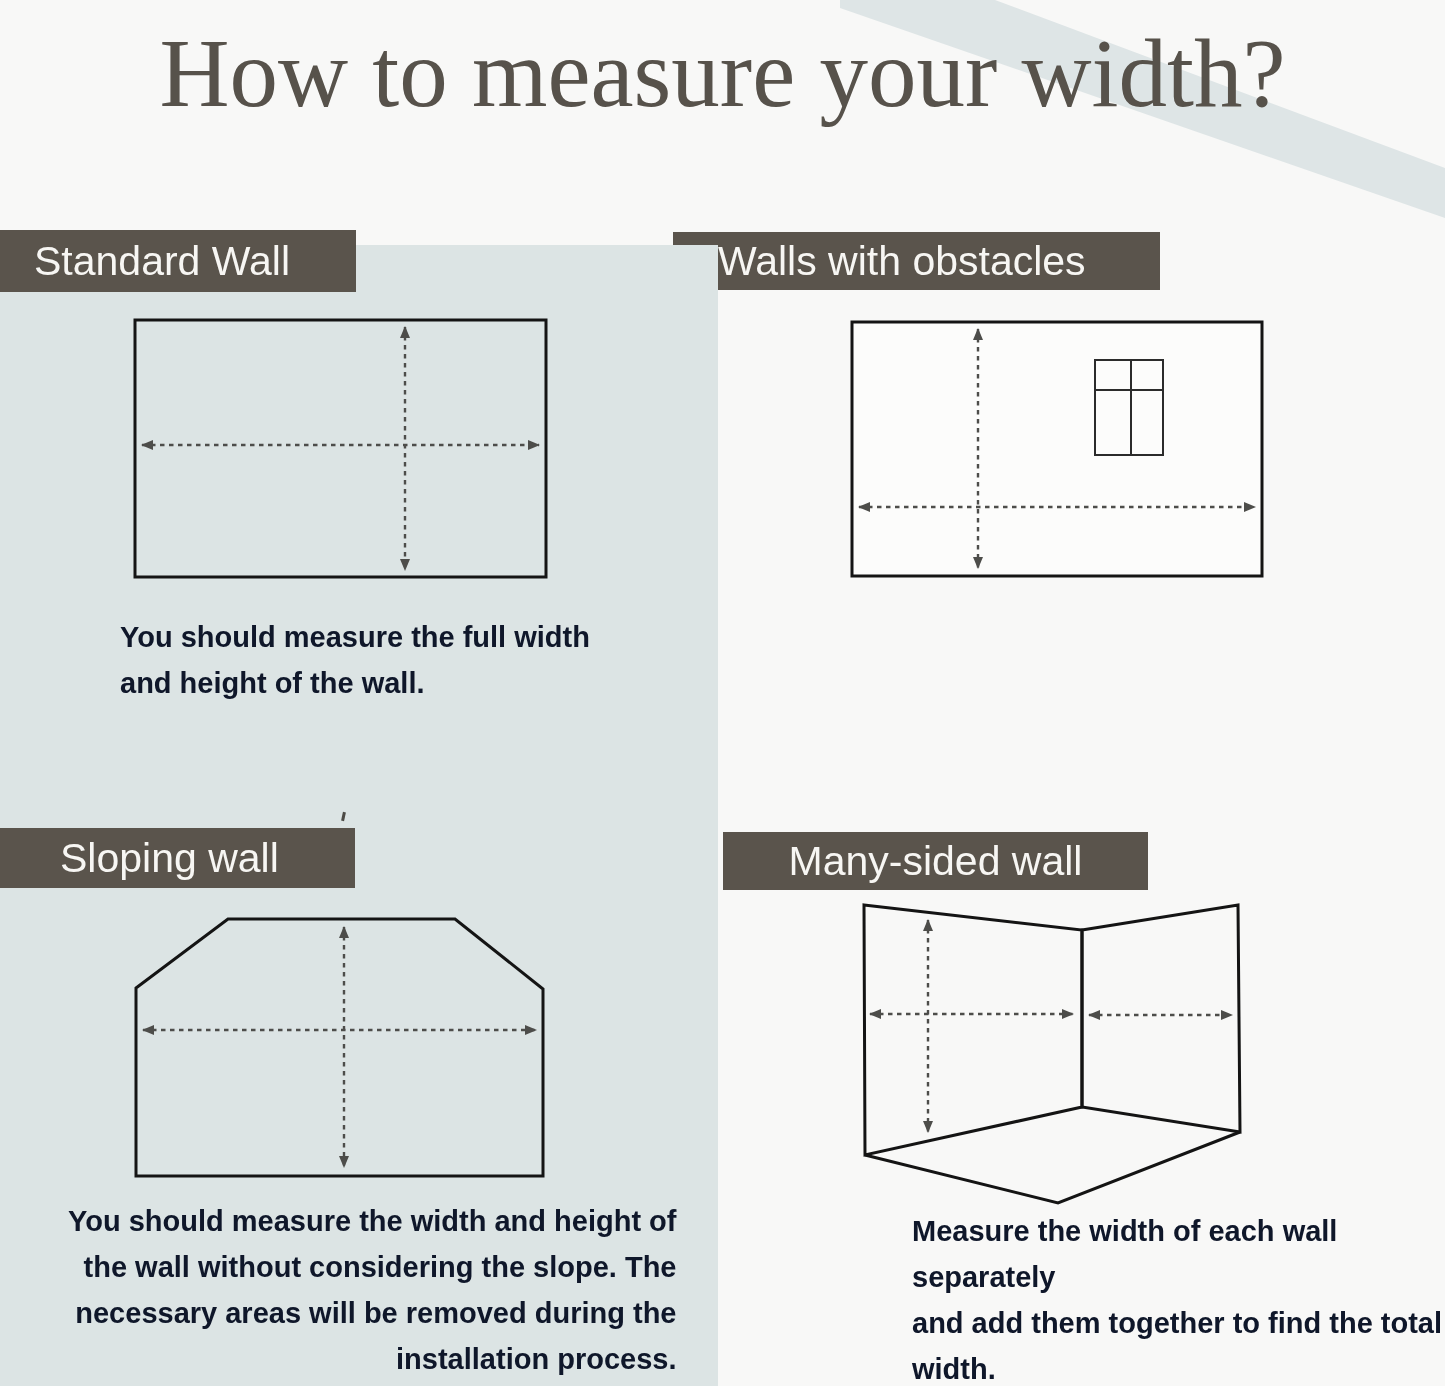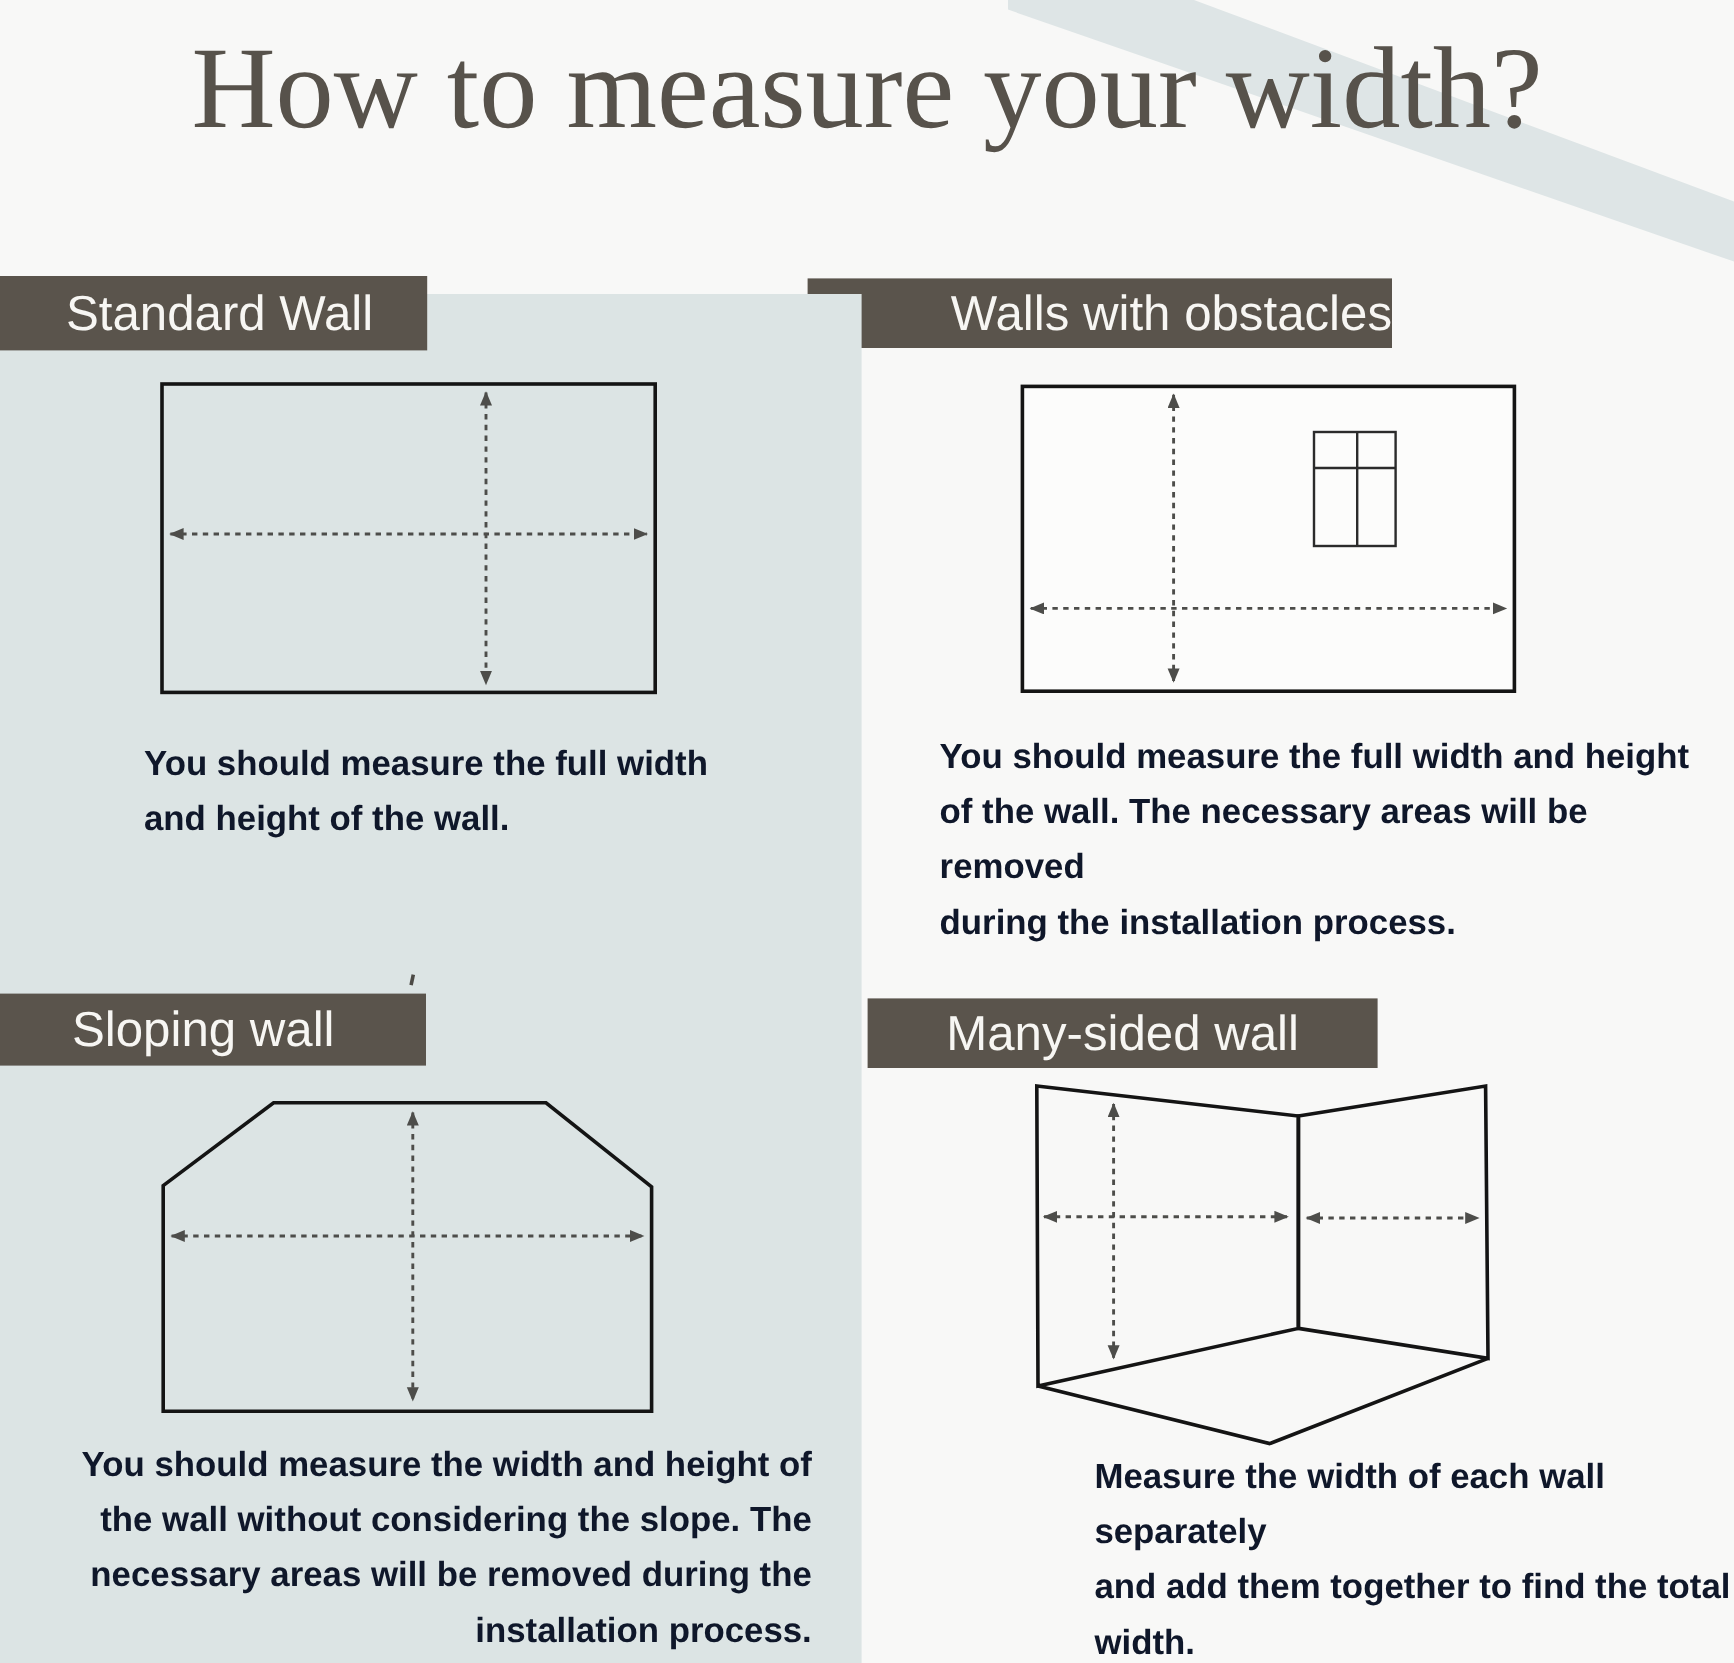--- a/index.html
+++ b/index.html
@@ -15,22 +15,22 @@
   #band-svg{z-index:0;}
   
   .bar{
     position:absolute;
     background:#5a544c;
     color:#f7f6f3;
     font-size:41px;
     font-weight:400;
     white-space:nowrap;
   }
-  .bar-standard{left:0;top:230px;width:356px;height:62px;line-height:62px;padding-left:55px;z-index:4;box-sizing:border-box;}
-  .bar-obstacles{left:673px;top:232px;width:487px;height:58px;line-height:58px;text-align:right;padding-left:45px;z-index:1;box-sizing:border-box;}
+  .bar-standard{left:0;top:230px;width:356px;height:62px;line-height:62px;padding-left:34px;z-index:4;box-sizing:border-box;}
+  .bar-obstacles{left:673px;top:232px;width:487px;height:58px;line-height:58px;text-align:left;padding-left:45px;z-index:1;box-sizing:border-box;}
   .bar-sloping{left:0;top:828px;width:355px;height:60px;line-height:60px;padding-left:60px;z-index:4;box-sizing:border-box;}
   .bar-many{left:723px;top:832px;width:425px;height:58px;line-height:58px;text-align:center;z-index:4;box-sizing:border-box;}
   
   .panel{
     position:absolute;
     left:0;top:245px;width:718px;height:1141px;
     background:#dce4e4;
     z-index:2;
   }
   .title{
@@ -125,23 +125,20 @@
       <path d="M1082,930 L1238,905 L1240,1132 L1082,1107 Z" fill="none" stroke="#141414" stroke-width="3"></path>
       <path d="M865,1155 L1058,1203 L1240,1132" fill="none" stroke="#141414" stroke-width="3"></path>
       <line x1="928" y1="920" x2="928" y2="1132" stroke="#4d4d4a" stroke-width="2.4" stroke-dasharray="4.5 4.5" marker-start="url(#ah)" marker-end="url(#ah)"></line>
       <line x1="870" y1="1014" x2="1073" y2="1014" stroke="#4d4d4a" stroke-width="2.4" stroke-dasharray="4.5 4.5" marker-start="url(#ah)" marker-end="url(#ah)"></line>
       <line x1="1089" y1="1015" x2="1232" y2="1015" stroke="#4d4d4a" stroke-width="2.4" stroke-dasharray="4.5 4.5" marker-start="url(#ah)" marker-end="url(#ah)"></line>
     </g>
   </svg>
 
   <div class="desc desc-standard">You should measure the full width
 and height of the wall.</div>
-  <div class="desc desc-obstacles">You should measure the full width and height
-of the wall. The necessary areas will be removed
-during the installation process.</div>
   <div class="desc desc-sloping">You should measure the width and height of
 the wall without considering the slope. The
 necessary areas will be removed during the
 installation process.</div>
   <div class="desc desc-many">Measure the width of each wall separately
 and add them together to find the total width.
 Measure the height</div>
 
 </div>
 

